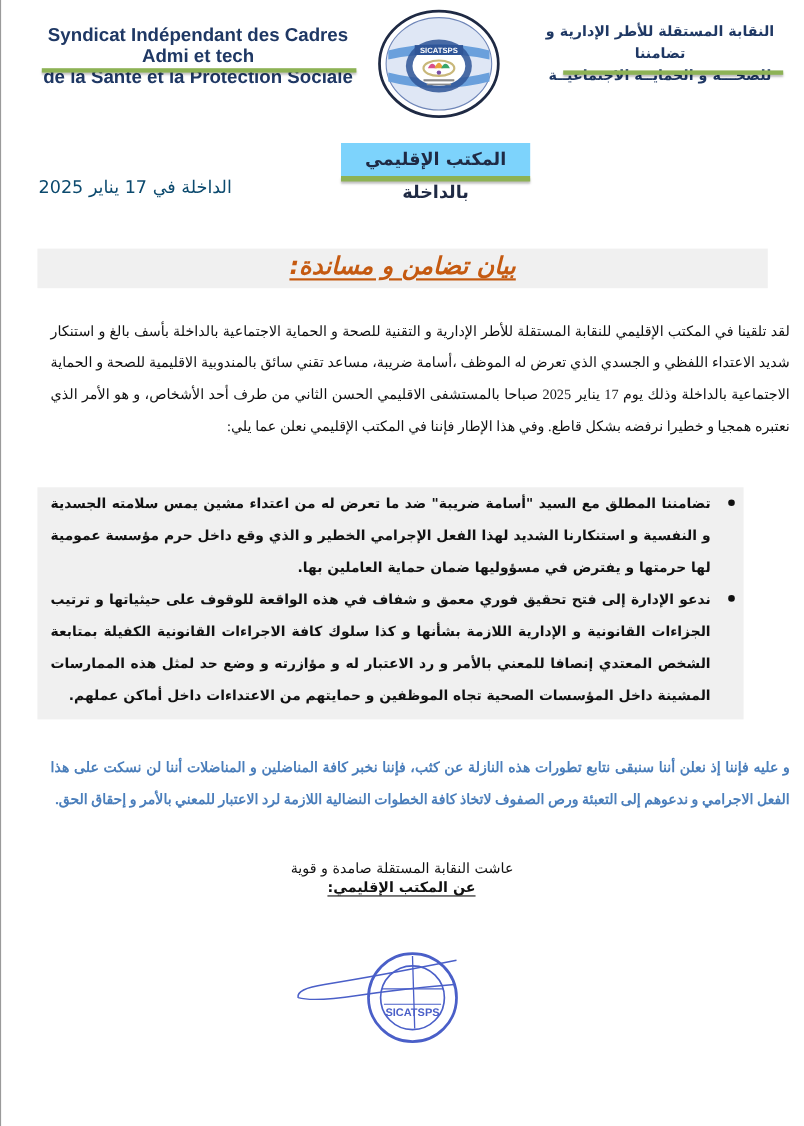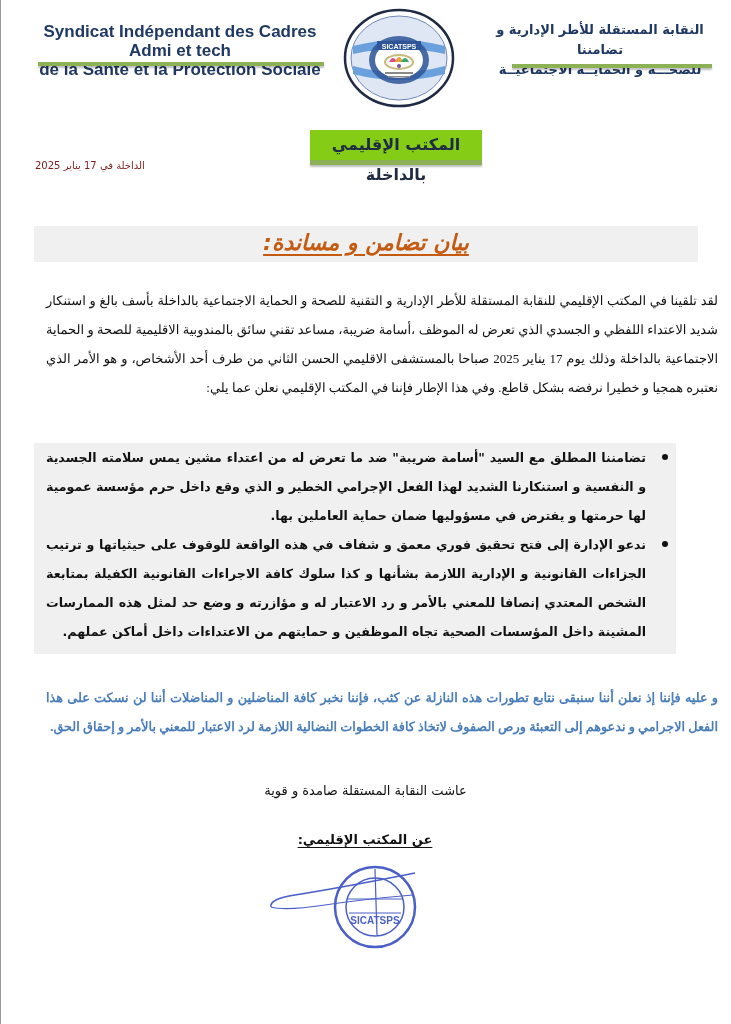--- a/index.html
+++ b/index.html
@@ -14,26 +14,26 @@
       box-shadow: 0 2px 2px rgba(0,0,0,0.25); }
     .hdr-ar { position: absolute; left: 480px; top: 20px; width: 240px; text-align: center; direction: rtl;
       font-family: "DejaVu Sans", sans-serif; font-weight: bold; font-size: 13px; line-height: 20px; color: #1f3864; }
     .hdr-ar-line { position: absolute; left: 512px; top: 64px; width: 200px; height: 4px; background: #8db255;
       box-shadow: 0 2px 2px rgba(0,0,0,0.25); }
 
     
     .logo { position: absolute; left: 343px; top: 8px; width: 112px; height: 100px; }
 
     
-    .office { position: absolute; left: 310px; top: 130px; width: 172px; height: 30px; background: #84cc16;
+    .office { position: absolute; left: 310px; top: 130px; width: 172px; height: 30px; background: #7dd3fc;
       text-align: center; direction: rtl; font-weight: bold; font-size: 16px; line-height: 30px; color: #1f2a44; }
     .office-line { position: absolute; left: 310px; top: 160px; width: 172px; height: 5px; background: #8db255;
       box-shadow: 0 2px 2px rgba(0,0,0,0.25); }
 
-    .date { position: absolute; left: 35px; top: 160px; direction: rtl; font-size: 10px; color: #7f1d1d; }
+    .date { position: absolute; left: 35px; top: 160px; direction: rtl; font-size: 16px; color: #0c4a6e; }
 
     
     .title-box { position: absolute; left: 34px; top: 226px; width: 664px; height: 36px; background: #f0f0f0;
       text-align: center; }
     .title-box span { display: inline-block; direction: rtl; font-weight: bold; font-size: 22px; line-height: 34px;
       color: #c55a11; text-decoration: underline; text-decoration-color: #c55a11; text-underline-offset: 4px; font-style: italic; }
 
     
     .para { position: absolute; left: 46px; width: 672px; direction: rtl; text-align: justify; text-align-last: right;
       font-size: 13px; line-height: 29px; color: #111; font-family: Liberation Serif, serif; }
@@ -43,21 +43,21 @@
       padding: 0 30px 8px 12px; }
     .bullet { position: relative; text-align: justify; text-align-last: right; font-weight: bold; font-size: 12.6px;
       line-height: 29px; color: #111; }
     .bullet-dot { position: absolute; right: -22px; top: 11px; width: 6px; height: 6px; border-radius: 50%; background: #111; }
 
     .p2 { top: 684px; color: #4a7ebb; font-weight: bold; font-size: 12.8px; line-height: 29px; }
 
     .slogan { position: absolute; left: 0; top: 783px; width: 731px; text-align: center; direction: rtl;
       font-weight: normal; font-size: 13px; color: #111; }
 
-    .sign-label { position: absolute; left: 290px; top: 832px; width: 150px; text-align: center; direction: rtl;
+    .sign-label { position: absolute; left: 290px; top: 800px; width: 150px; text-align: center; direction: rtl;
       font-weight: bold; font-size: 13px; color: #111; text-decoration: underline; text-underline-offset: 3px; }
 
     .stamp { position: absolute; left: 265px; top: 855px; width: 160px; height: 100px; }
   </style>
 </head>
 <body>
 
 <div class="page-edge"></div>
 
 <div class="hdr-fr">

